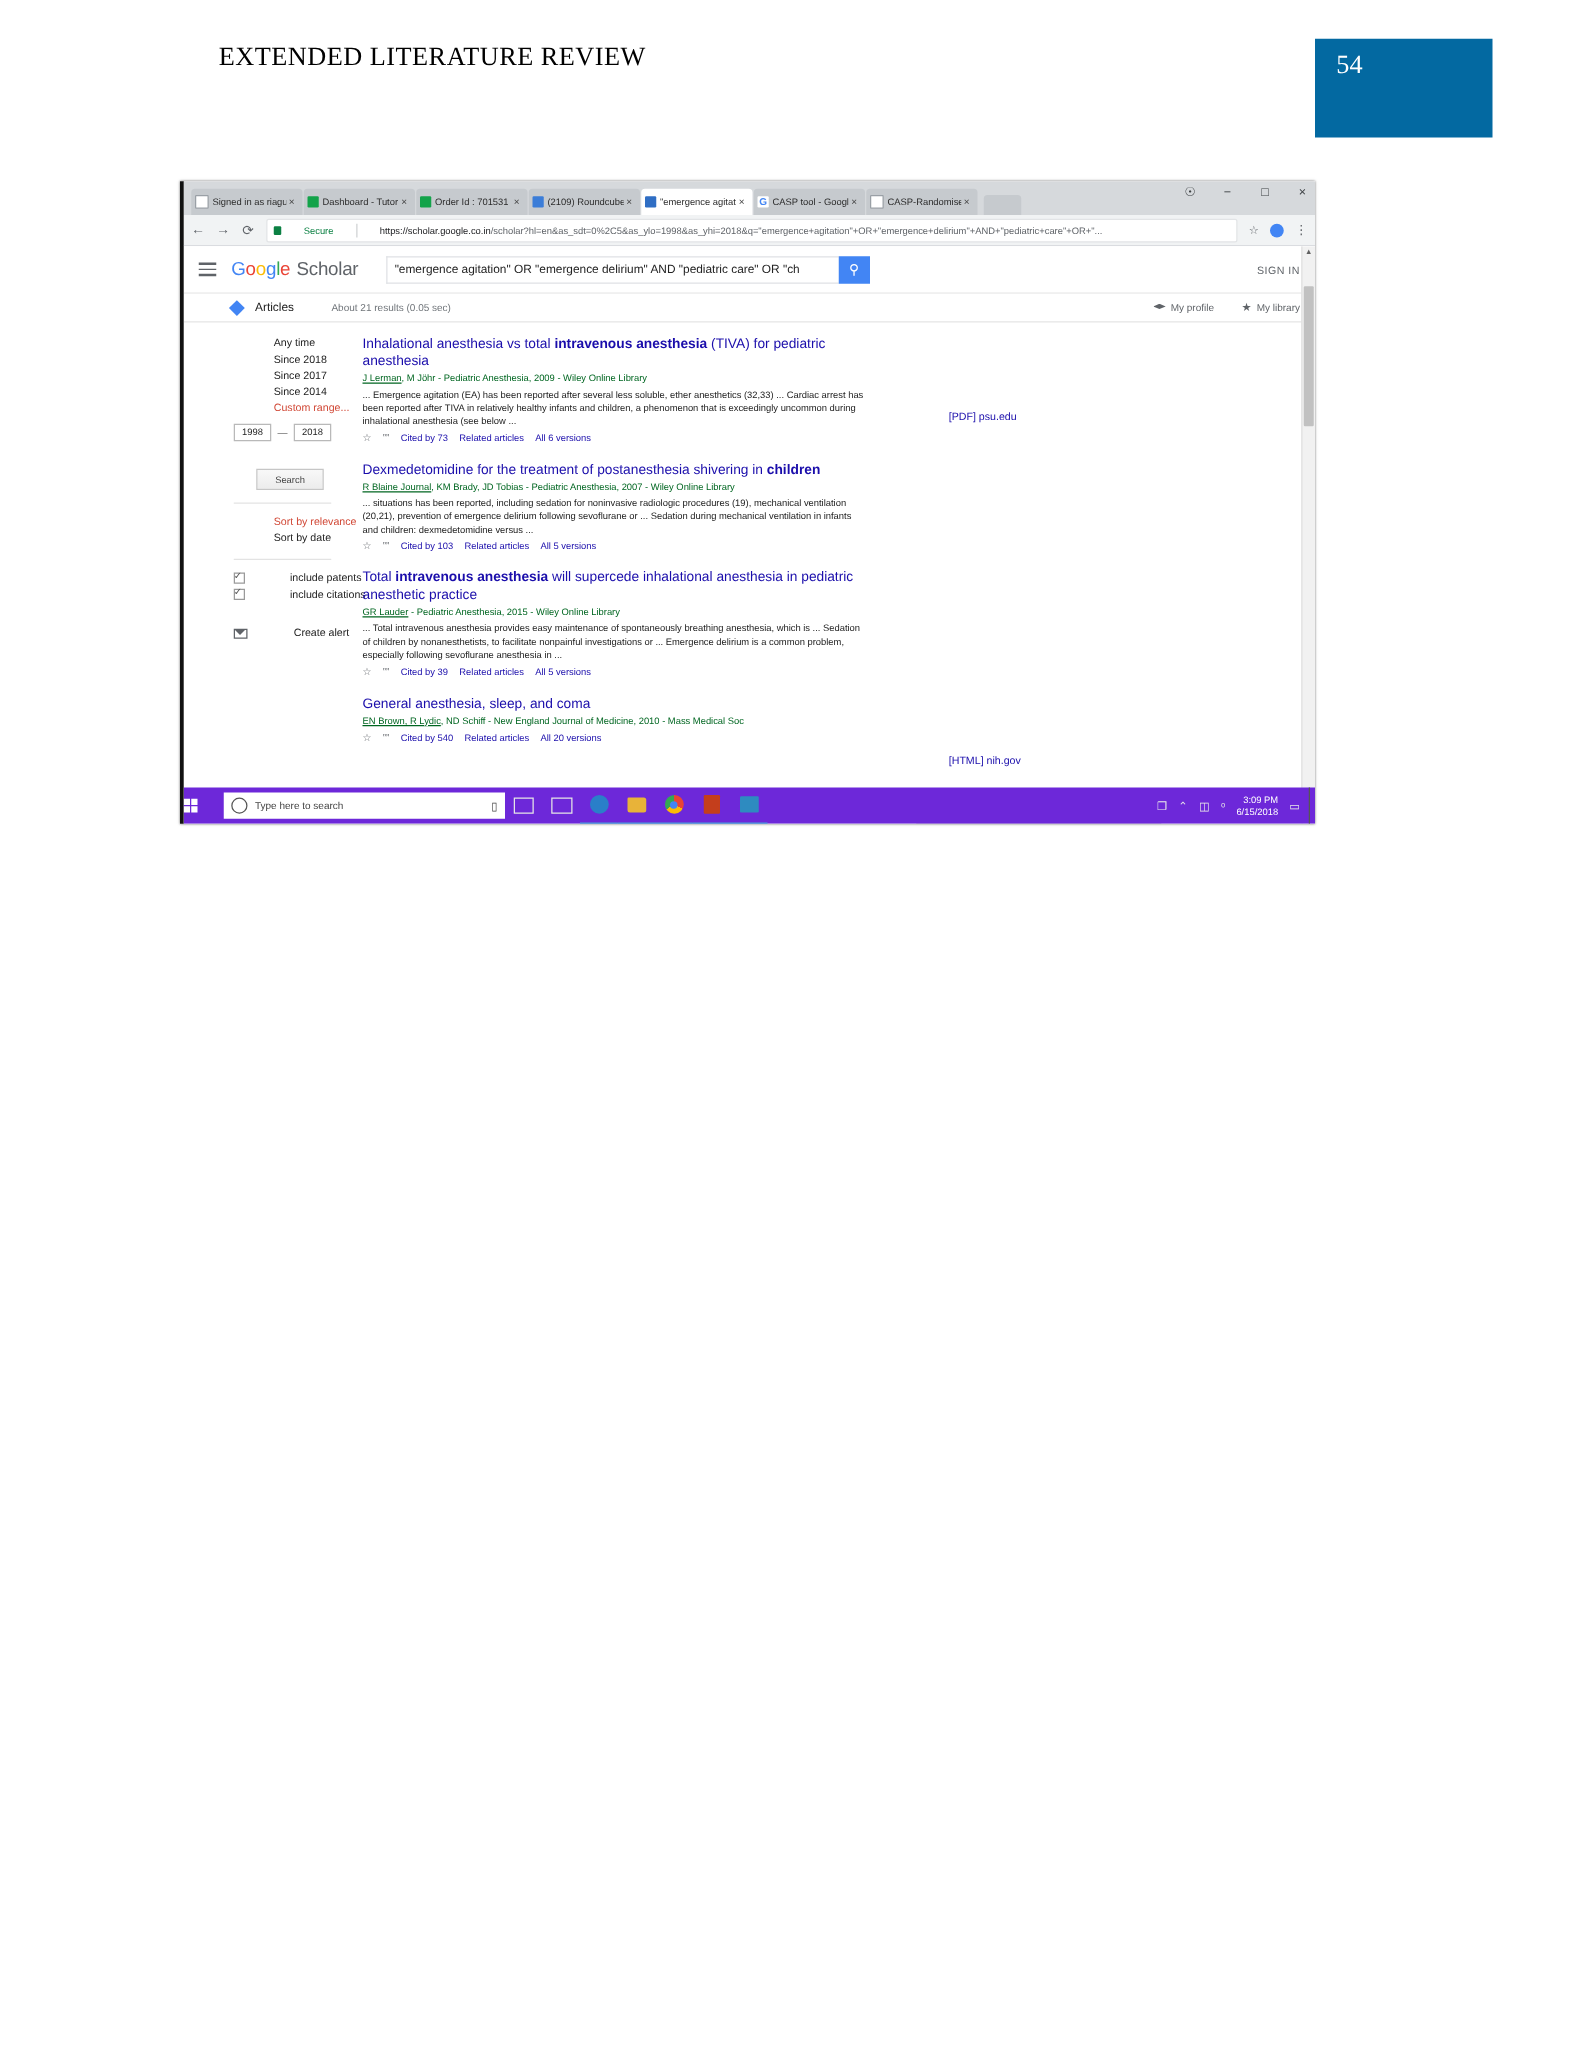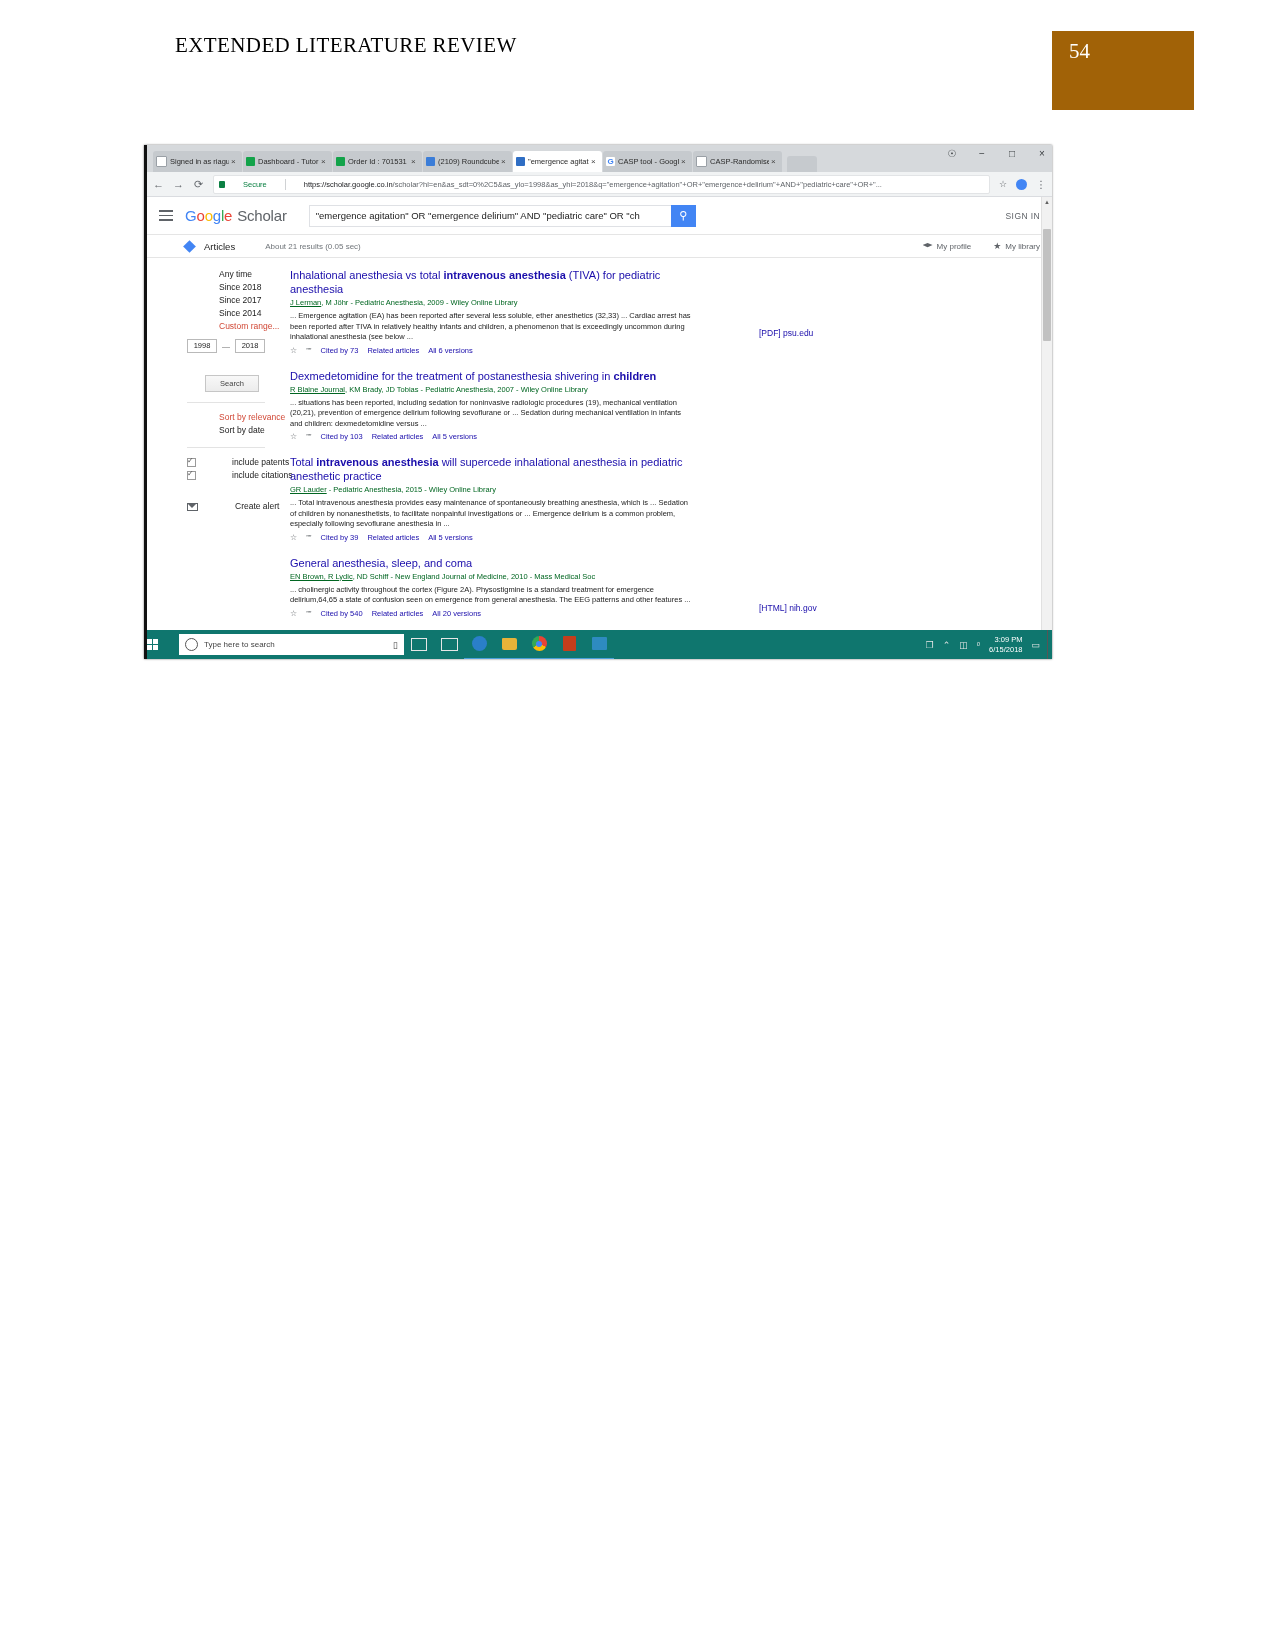--- a/index.html
+++ b/index.html
@@ -10,21 +10,21 @@
   }
 
   
   #page-header-title{
     position:absolute;left:175px;top:33px;
     font-family:"Liberation Serif", serif;
     font-size:21px;letter-spacing:.4px;color:#000;
   }
   #page-number-box{
     position:absolute;left:1052px;top:31px;width:142px;height:79px;
-    background:#a16207;
+    background:#0369a1;
   }
   #page-number-box span{
     position:absolute;left:17px;top:8px;
     color:#ffffff;font-size:21px;font-family:"Liberation Serif", serif;
   }
 
   
   #browser-window{
     position:absolute;left:144px;top:145px;width:905px;height:514px;
     background:#ffffff;
@@ -216,21 +216,21 @@
   }
   #vscroll .arrow-up{top:0;}
   #vscroll .arrow-dn{bottom:0;}
   #hscroll{
     position:absolute;left:0;bottom:0;height:9px;width:895px;background:#f1f1f1;
   }
   #hscroll .hthumb{position:absolute;left:586px;top:1px;width:196px;height:7px;background:#c1c1c1;}
 
   
   #taskbar{
-    position:absolute;left:0;bottom:0;width:905px;height:29px;background:#0f766e;
+    position:absolute;left:0;bottom:0;width:905px;height:29px;background:#6d28d9;
     display:flex;align-items:center;font-family:"Liberation Sans", sans-serif;
   }
   #start-btn{width:32px;text-align:center;}
   #win-logo{position:relative;width:12px;height:12px;}
   #win-logo i{position:absolute;background:#fff;width:5px;height:5px;}
   #win-logo i:nth-child(1){left:0;top:0;}
   #win-logo i:nth-child(2){left:6px;top:0;}
   #win-logo i:nth-child(3){left:0;top:6px;}
   #win-logo i:nth-child(4){left:6px;top:6px;}
   #search-box{
@@ -429,21 +429,20 @@
             <span class="icn">””</span>
             <span>Cited by 39</span>
             <span>Related articles</span>
             <span>All 5 versions</span>
           </div>
         </div>
 
         <div class="result">
           <div class="res-title"><span>General anesthesia, sleep, and coma</span><b></b><span></span></div>
           <div class="res-meta"><u>EN Brown, R Lydic</u><span>, ND Schiff - New England Journal of Medicine, 2010 - Mass Medical Soc</span></div>
-          <div class="res-snippet">... cholinergic activity throughout the cortex (Figure 2A). Physostigmine is a standard treatment for emergence delirium,64,65 a state of confusion seen on emergence from general anesthesia. The EEG patterns and other features ...</div>
           <div class="res-actions">
             <span class="icn">☆</span>
             <span class="icn">””</span>
             <span>Cited by 540</span>
             <span>Related articles</span>
             <span>All 20 versions</span>
           </div>
         </div>
 
       </div>

